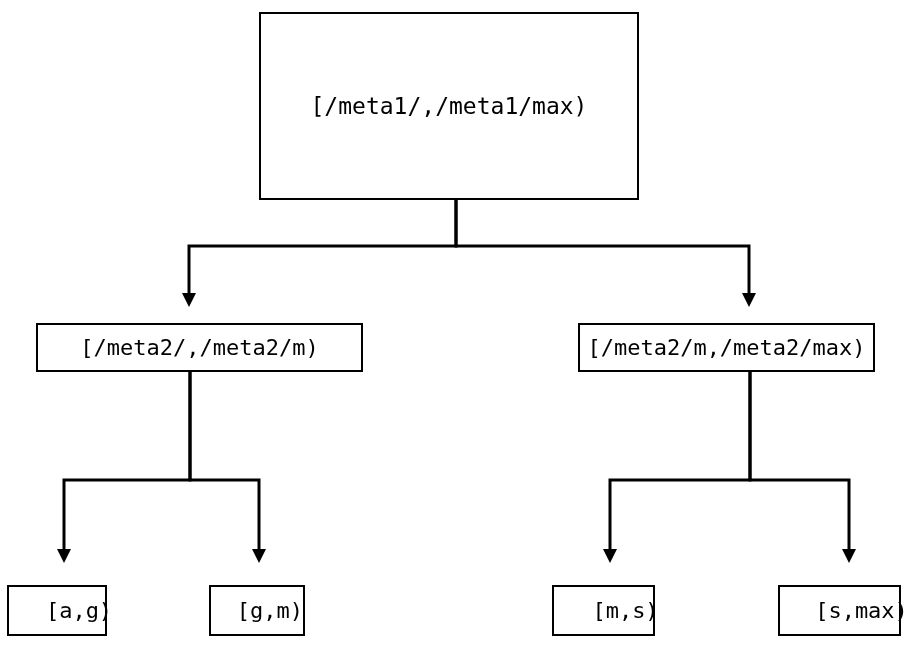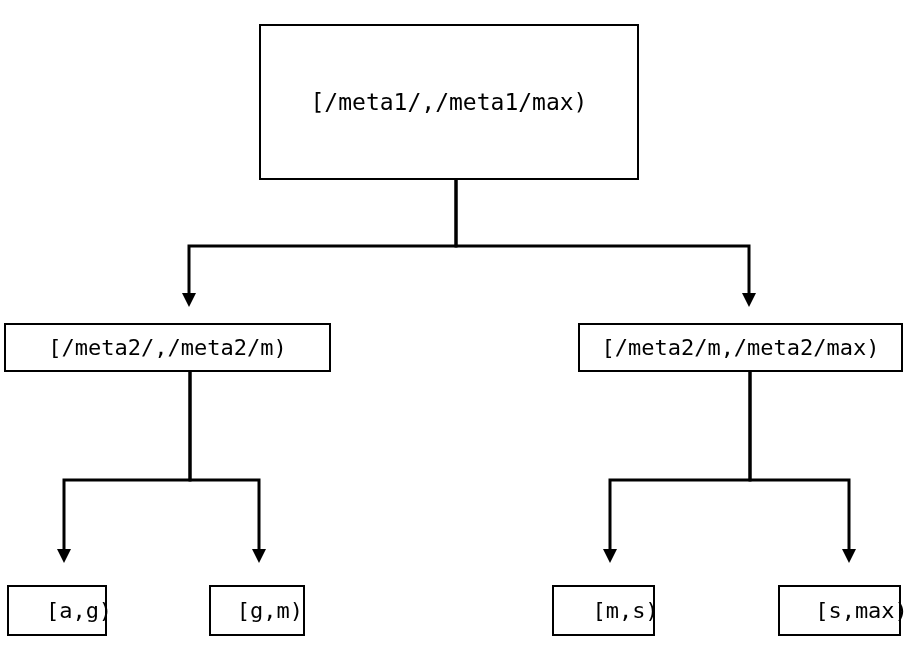--- a/index.html
+++ b/index.html
@@ -36,35 +36,34 @@
   }
   .node-label {
     display: block;
     line-height: 1;
     letter-spacing: 0px;
   }
   .node-root {
     left: 259px;
     top: 12px;
     width: 380px;
-    height: 156px;
+    height: 188px;
     font-size: 23px;
-    margin-top: 12px;
   }
   .node-mid-left {
-    left: 4px;
+    left: 36px;
     top: 323px;
     width: 327px;
     height: 49px;
     font-size: 22px;
   }
   .node-mid-right {
     left: 578px;
     top: 323px;
-    width: 325px;
+    width: 297px;
     height: 49px;
     font-size: 22px;
   }
   .node-leaf {
     top: 585px;
     height: 51px;
     font-size: 22px;
     padding-left: 44px;
   }
   .leaf-ag   { left: 7px;   width: 100px; }

